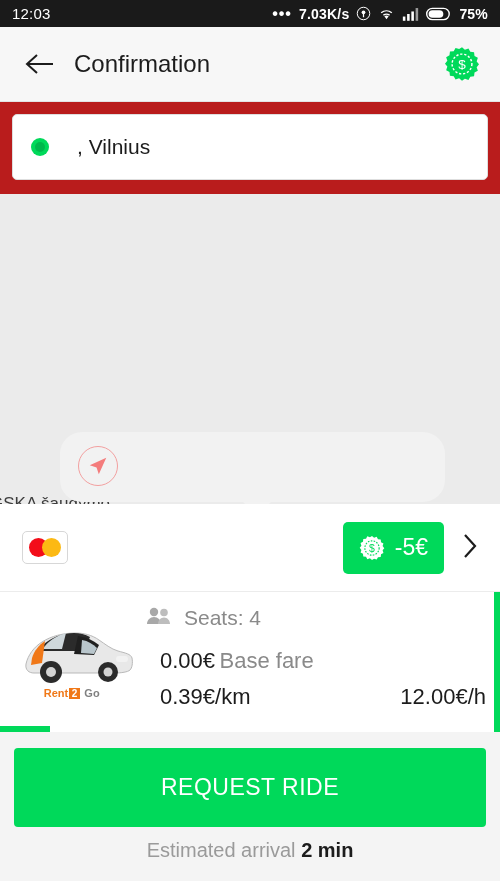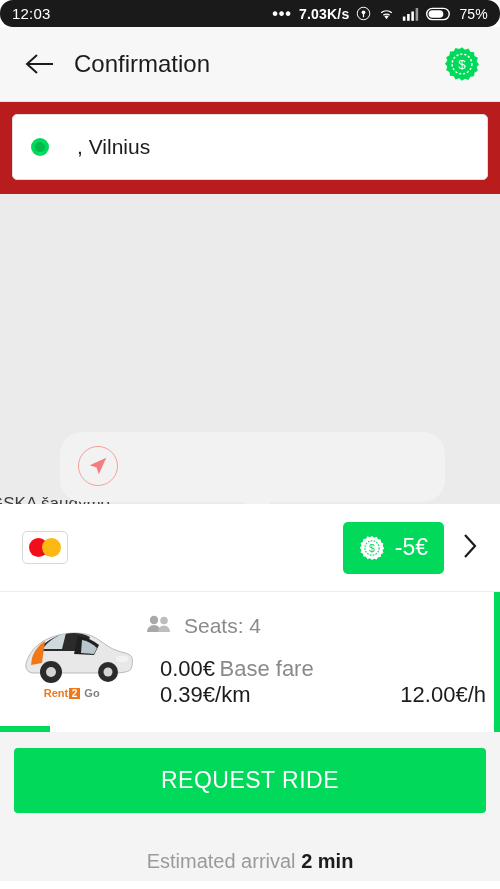--- a/index.html
+++ b/index.html
@@ -8,27 +8,27 @@
     font-family: "Liberation Sans", sans-serif;
     background: #ffffff;
     overflow: hidden;
   }
   .phone { position: relative; width: 500px; height: 889px; }
 
   
   .statusbar {
     height: 27px; background: #1a1a1a; color: #ffffff;
     display: flex; align-items: center; padding: 0 12px;
-    font-size: 15px; letter-spacing: .2px; border-radius: 13px;
+    font-size: 15px; letter-spacing: .2px;
   }
   .sb-time { font-size: 15px; }
   .sb-right { margin-left: auto; display: flex; align-items: center; gap: 7px; }
   .sb-dots { letter-spacing: 1px; font-size: 16px; font-weight: bold; line-height: 10px; }
   .sb-speed { font-size: 14px; font-weight: bold; }
-  .sb-batt-txt { font-size: 14px; font-weight: normal; }
+  .sb-batt-txt { font-size: 14px; font-weight: bold; }
   .ic { display: inline-flex; align-items: center; }
 
   
   .header {
     height: 75px; background: #f7f7f7; display: flex; align-items: center;
     padding: 0 20px; border-bottom: 1px solid #e3e3e3; justify-content: flex-end;
   }
   .back-btn { width: 40px; height: 40px; display: flex; align-items: center; justify-content: center; cursor: pointer; }
   .header-title { font-size: 24px; color: #1c1c1c; margin-left: 14px; flex: 1; }
   .promo-icon-hdr { width: 36px; height: 36px; cursor: pointer; }
@@ -89,39 +89,39 @@
     padding: 0 16px; cursor: pointer;
   }
   .promo-badge .amt { color: #ffffff; font-size: 23px; }
   .chev { margin-left: 18px; cursor: pointer; }
 
   
   .car-section { position: relative; background: #ffffff; height: 140px; }
   .car-card { display: flex; padding: 14px 0 0 0; height: 126px; }
   .car-img { width: 118px; height: 96px; margin-left: 16px; flex: 0 0 auto; position: relative; text-align: right; }
   .car-info { margin-left: 12px; flex: 1; padding-right: 14px; }
-  .seats-row { display: flex; align-items: center; gap: 12px; margin-top: 8px; }
+  .seats-row { display: flex; align-items: center; gap: 12px; }
   .seats-txt { font-size: 21px; color: #8a8a8a; }
   .model-txt { font-size: 21px; color: #8a8a8a; margin-top: 1px; }
   .fare-row { margin-top: 18px; padding-left: 14px; }
   .fare-base { font-size: 22px; color: #1c1c1c; }
   .fare-base em { font-style: normal; color: #8a8a8a; }
-  .rate-row { display: flex; justify-content: space-between; padding-left: 14px; margin-top: 0; }
+  .rate-row { display: flex; justify-content: space-between; padding-left: 14px; margin-top: 10px; }
   .rate { font-size: 22px; color: #1c1c1c; }
   .vscroll { position: absolute; right: 0; top: 0; width: 6px; height: 140px; background: #00d95a; }
   .hscroll { position: absolute; left: 0; bottom: 0; width: 50px; height: 6px; background: #00d95a; }
 
   
   .footer { background: #f4f4f4; height: 149px; padding: 16px 14px 0 14px; }
   .request-btn {
-    background: #00d95a; border-radius: 4px; height: 65px; width: 100%;
+    background: #00d95a; border-radius: 4px; height: 79px; width: 100%;
     display: flex; align-items: center; justify-content: center;
     color: #ffffff; font-size: 23px; letter-spacing: .5px; cursor: pointer; border: none;
   }
-  .eta { text-align: center; margin-top: 37px; font-size: 20px; color: #9a9a9a; }
+  .eta { text-align: center; margin-top: 12px; font-size: 20px; color: #9a9a9a; }
   .eta b { color: #1c1c1c; }
 </style>
 </head>
 <body>
 
 <div class="phone">
 
   <div class="statusbar">
     <span class="sb-time">12:03</span>
     <div class="sb-right">

